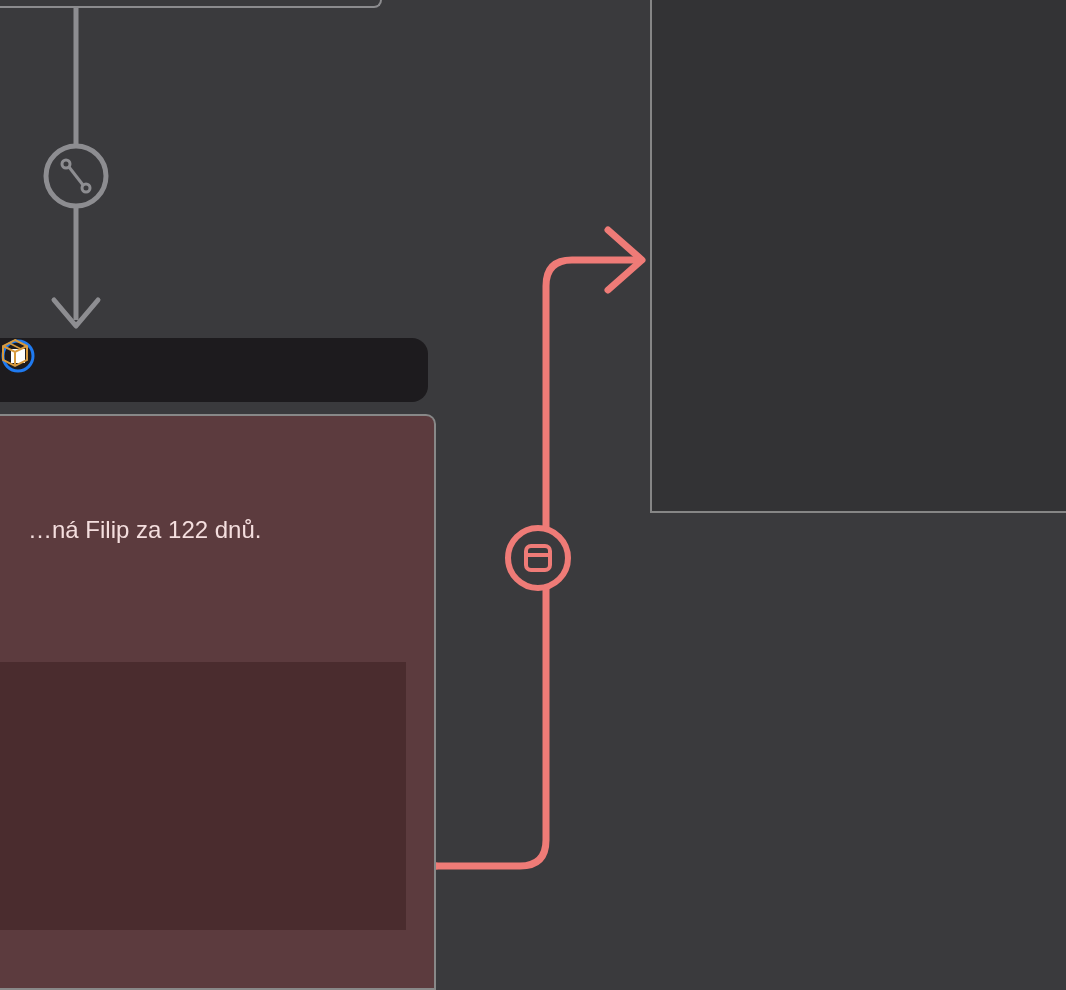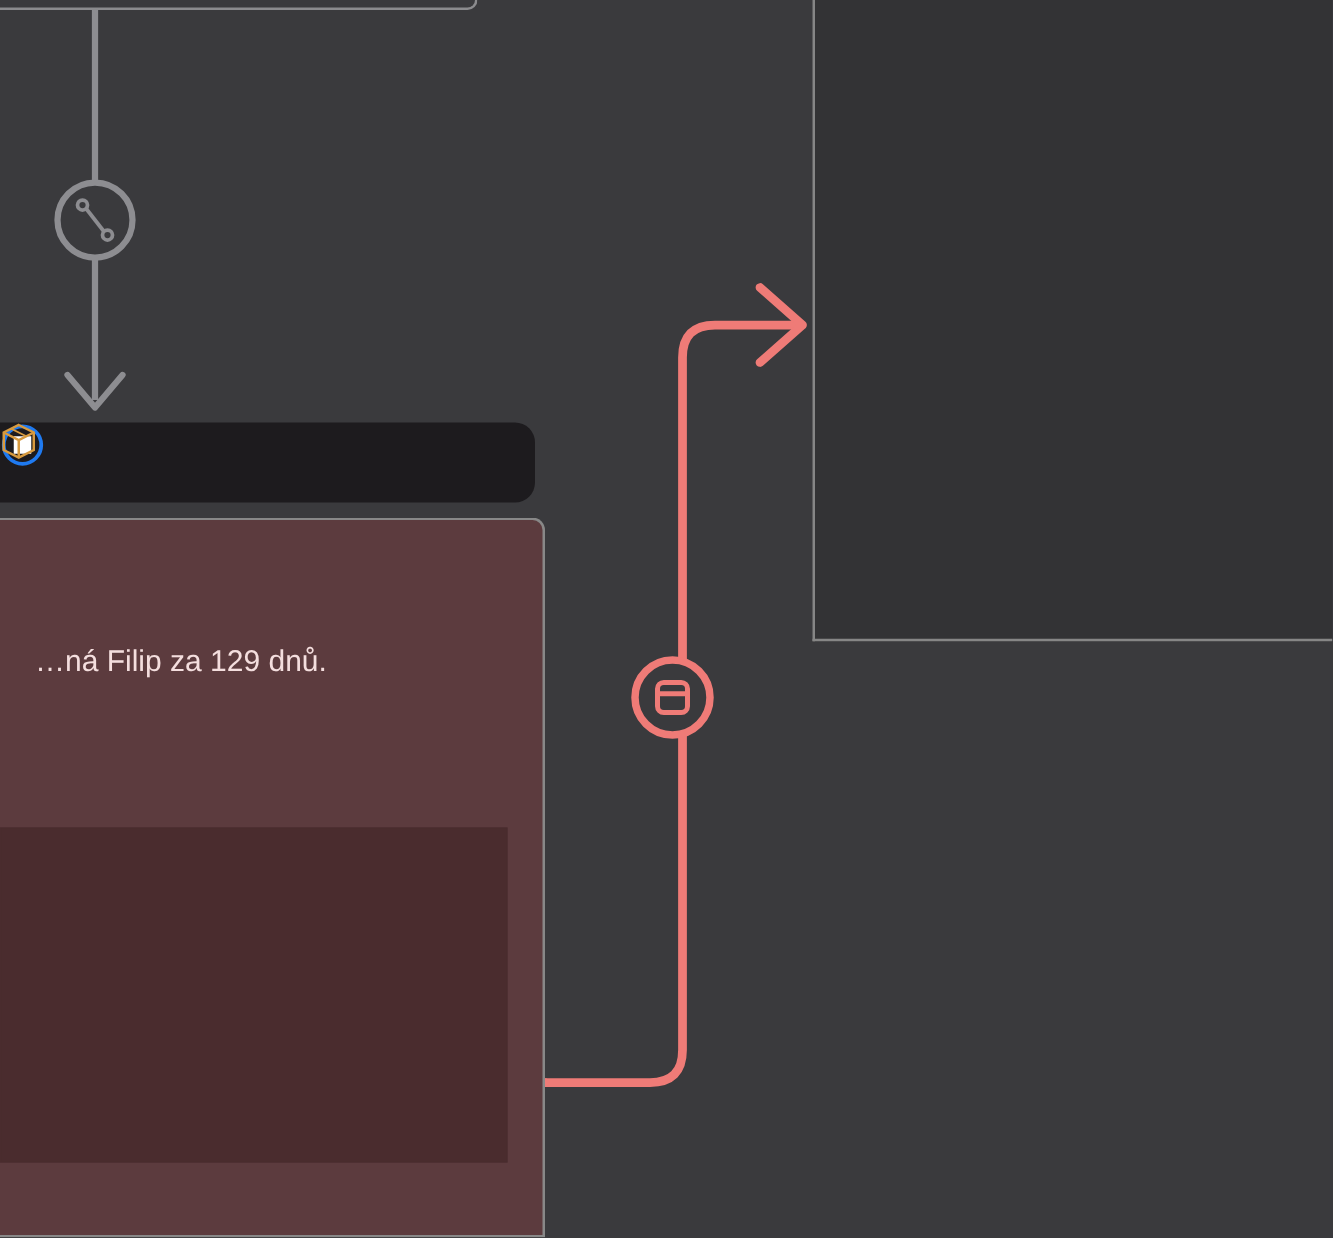--- a/index.html
+++ b/index.html
@@ -121,17 +121,17 @@
   <div class="tool-btn">
     <svg width="30" height="30" viewBox="0 0 30 30">
       <path d="M15 2 L27 8 L27 22 L15 28 L3 22 L3 8 Z" fill="none" stroke="#d79a3f" stroke-width="2"></path>
       <path d="M3 8 L15 14 L27 8 M15 14 L15 28" fill="none" stroke="#d79a3f" stroke-width="2"></path>
       <path d="M9 5 L21 11" fill="none" stroke="#d79a3f" stroke-width="1.5"></path>
     </svg>
   </div>
 </div>
 
 <div class="node-card">
-  <div class="node-text">…ná Filip za 129 dnů.</div>
+  <div class="node-text">…ná Filip za 122 dnů.</div>
 </div>
 <div class="inner-panel"></div>
 
 <div class="side-panel"></div>
 
 </body></html>

